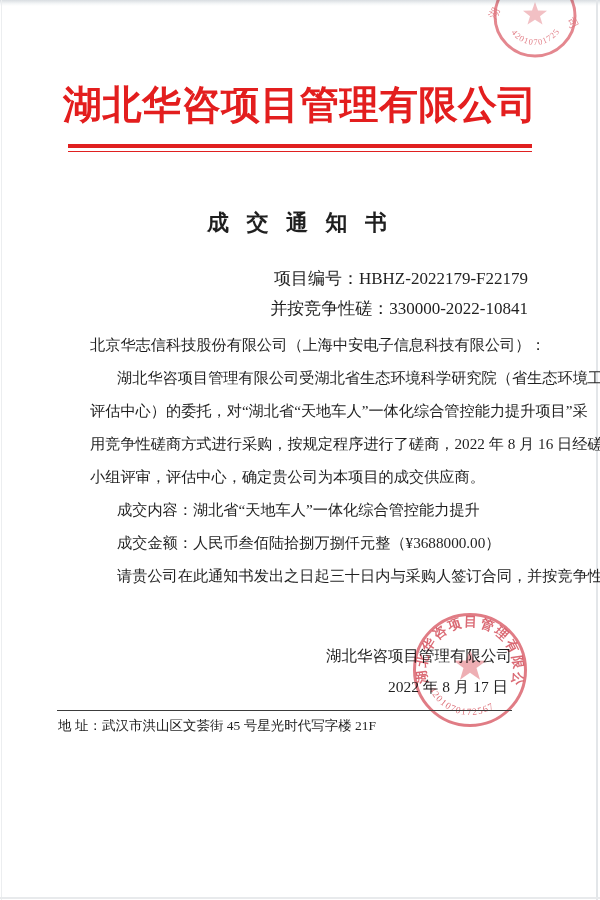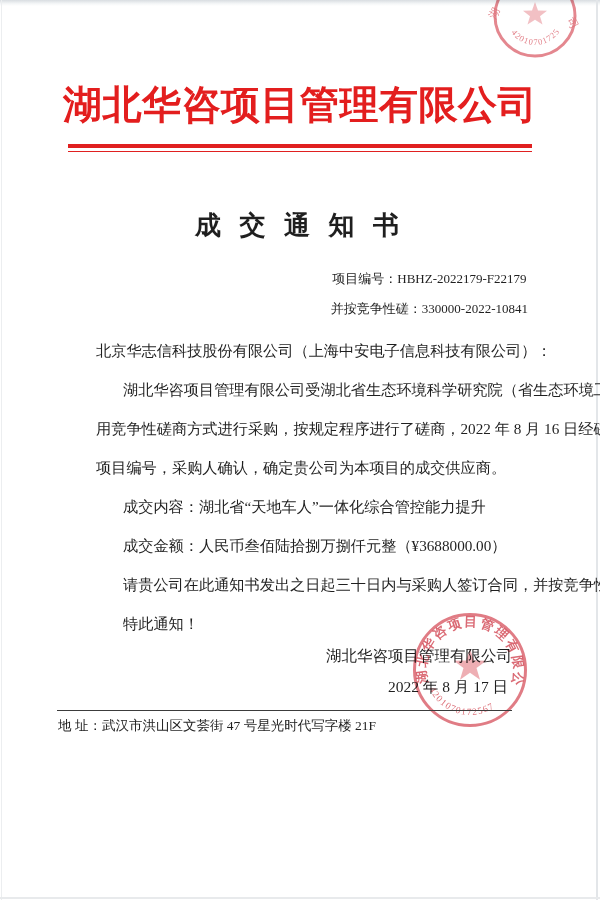--- a/index.html
+++ b/index.html
@@ -20,31 +20,31 @@
     position:absolute;top:78px;left:0;width:600px;
     text-align:center;font-size:39px;font-weight:bold;
     color:#e31e1e;letter-spacing:0.5px;white-space:nowrap;
   }
   .red-rule{
     position:absolute;top:144px;left:68px;width:464px;height:3px;
     border-top:4px solid #e02020;border-bottom:1.5px solid #e02020;
   }
   .doc-title{
     position:absolute;top:208px;left:0;width:600px;text-align:center;
-    font-size:26px;font-weight:bold;letter-spacing:6px;white-space:nowrap;
+    font-size:22px;font-weight:bold;letter-spacing:6px;white-space:nowrap;
   }
   .meta{
-    position:absolute;top:264px;right:72px;text-align:center;
-    font-size:13px;line-height:30px;white-space:nowrap;
+    position:absolute;top:264px;right:72px;text-align:right;
+    font-size:17px;line-height:30px;white-space:nowrap;
   }
   .body-text{
     position:absolute;top:328px;left:90px;width:424px;
     font-size:15.2px;line-height:33px;
   }
-  .body-text p{margin:6px;white-space:nowrap;}
+  .body-text p{margin:0;white-space:nowrap;}
   .body-text p.indent{padding-left:27px;}
   .sig-company{
     position:absolute;top:646px;right:88px;font-size:15.5px;white-space:nowrap;
   }
   .sig-date{
     position:absolute;top:677px;right:92px;font-size:15.5px;white-space:nowrap;
   }
   .footer-rule{
     position:absolute;top:710px;left:57px;width:455px;height:0;
     border-top:1.5px solid #3c3c3c;
@@ -89,26 +89,26 @@
 <div class="doc-title">成 交 通 知 书</div>
 
 <div class="meta">
   <div><span>项目编号：</span><span>HBHZ-2022179-F22179</span></div>
   <div><span>并按竞争性磋：</span><span>330000-2022-10841</span></div>
 </div>
 
 <div class="body-text">
   <p>北京华志信科技股份有限公司（上海中安电子信息科技有限公司）：</p>
   <p class="indent">湖北华咨项目管理有限公司受湖北省生态环境科学研究院（省生态环境工程</p>
+  <p>评估中心）的委托，对“湖北省“天地车人”一体化综合管控能力提升项目”采</p>
   <p>用竞争性磋商方式进行采购，按规定程序进行了磋商，2022 年 8 月 16 日经磋商</p>
-  <p>项目编号，采购人确认，确定贵公司为本项目的成交供应商。</p>
+  <p>小组评审，评估中心，确定贵公司为本项目的成交供应商。</p>
   <p class="indent">成交内容：湖北省“天地车人”一体化综合管控能力提升</p>
   <p class="indent">成交金额：人民币叁佰陆拾捌万捌仟元整（¥3688000.00）</p>
   <p class="indent">请贵公司在此通知书发出之日起三十日内与采购人签订合同，并按竞争性磋</p>
-  <p class="indent">特此通知！</p>
 </div>
 
 <div class="sig-company">湖北华咨项目管理有限公司</div>
 <div class="sig-date">2022 年 8 月 17 日</div>
 
 <svg class="seal-main" viewBox="0 0 124 124">
   <defs>
     <path id="sealTop" d="M 19.9 74.9 A 44 44 0 1 1 104.1 74.9"></path>
     <path id="sealDigits" d="M 21.2 81 A 45 45 0 0 0 102.8 81"></path>
   </defs>
@@ -117,14 +117,14 @@
   <text class="seal-text" font-size="13" fill="rgba(210,70,82,0.88)" letter-spacing="2.2" font-weight="bold">
     <textPath href="#sealTop">湖北华咨项目管理有限公司</textPath>
   </text>
   <text class="seal-text" font-size="9.5" fill="rgba(210,70,82,0.85)" letter-spacing="1.2">
     <textPath href="#sealDigits">4201070172567</textPath>
   </text>
 </svg>
 
 <div class="footer-rule"></div>
 <div class="footer">
-  <div><span>地 址：</span><span>武汉市洪山区文荟街 47 号星光时代写字楼 21F</span></div>
+  <div><span>地 址：</span><span>武汉市洪山区文荟街 45 号星光时代写字楼 21F</span></div>
 </div>
 
 </body></html>

